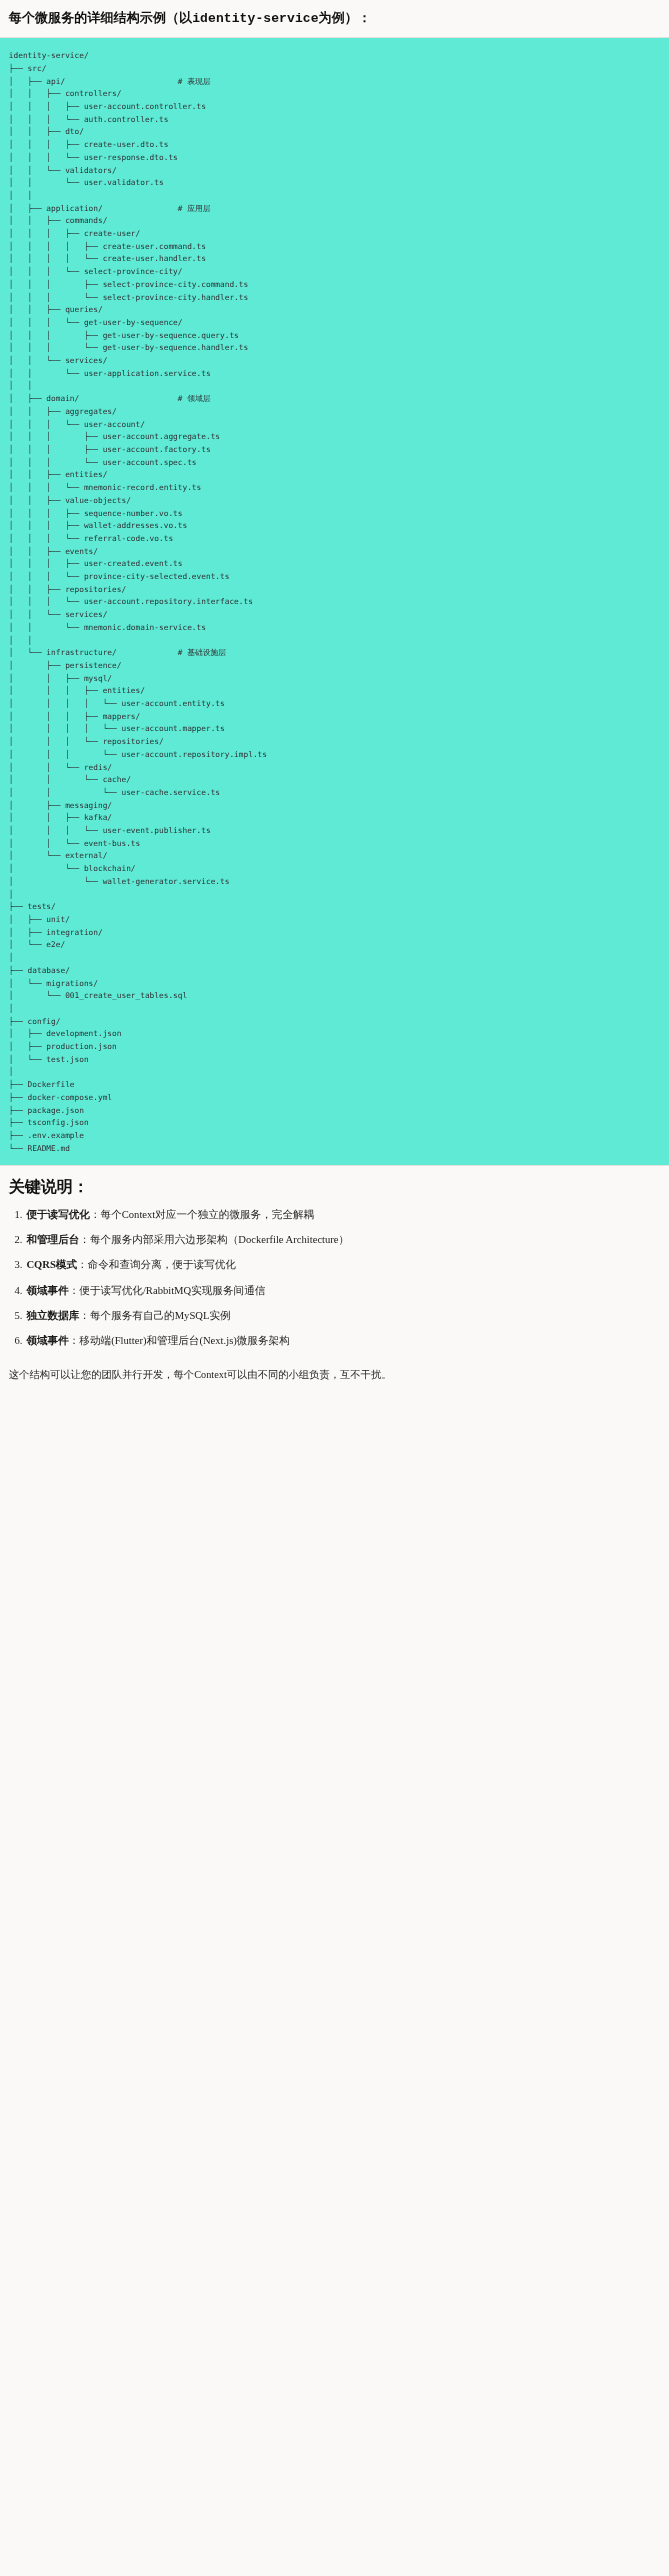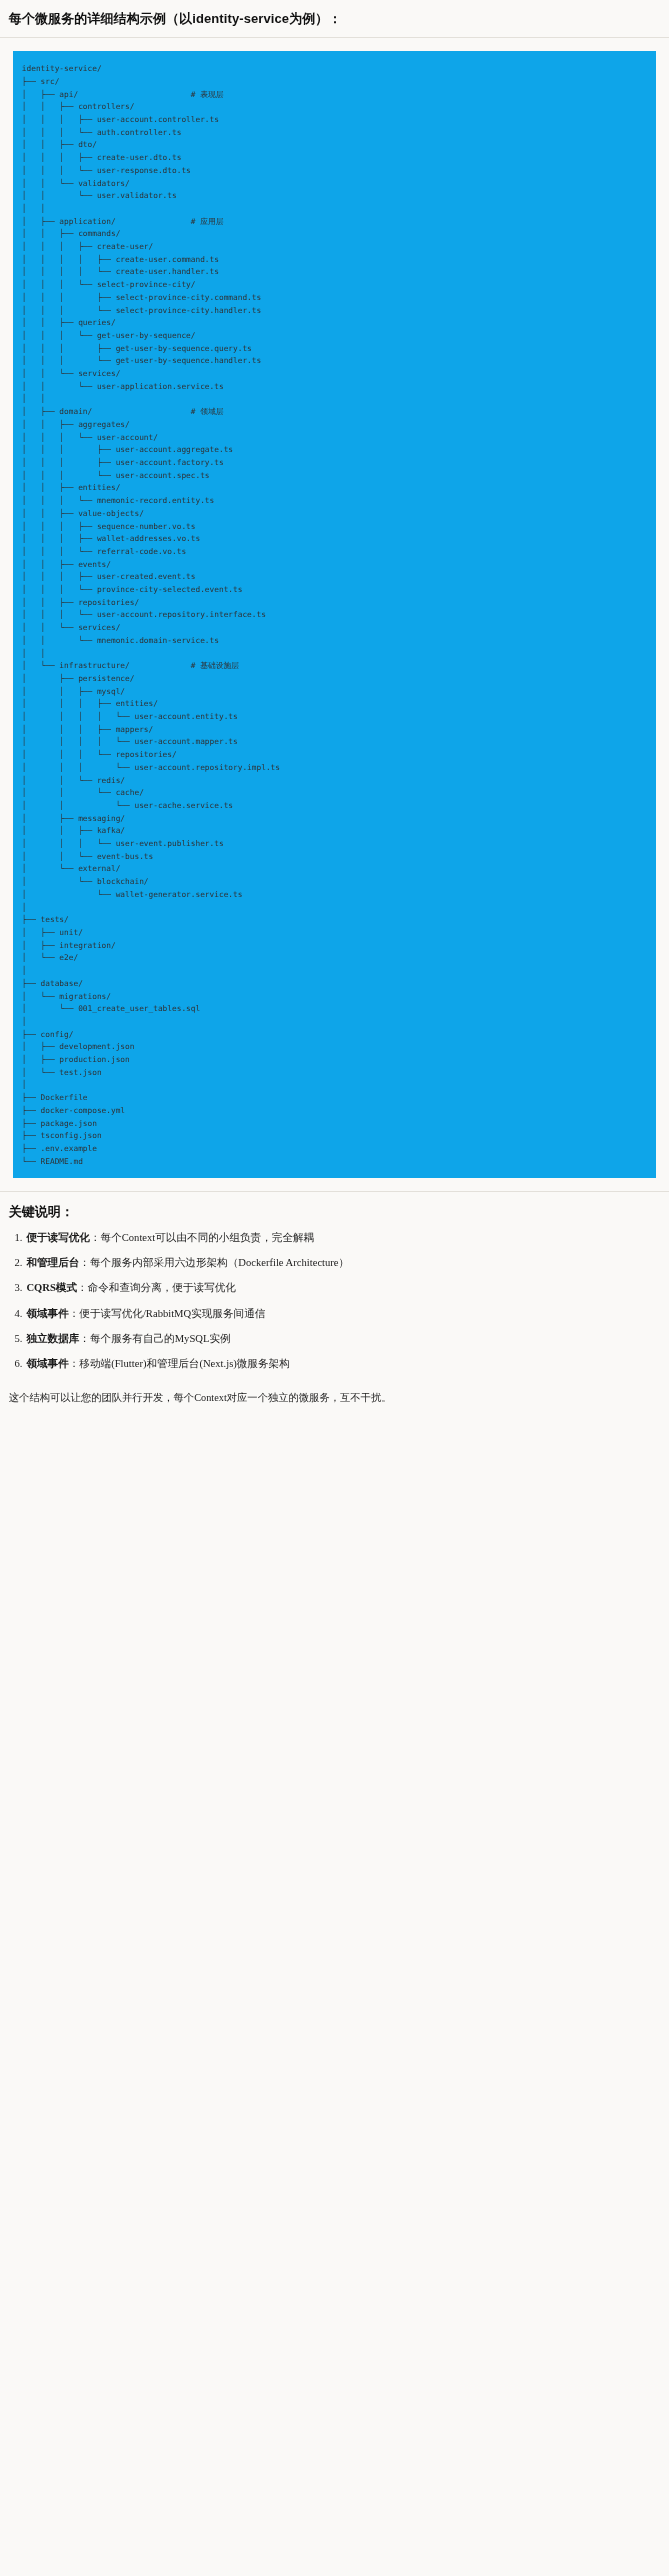--- a/index.html
+++ b/index.html
@@ -13,59 +13,59 @@
     color: #1c1c1c;
     -webkit-font-smoothing: antialiased;
   }
   .page {
     width: 669px;
     box-sizing: border-box;
     background: #faf9f7;
     padding: 0;
   }
   .doc-title {
-    font-family: Liberation Sans, sans-serif;
+    font-family: Liberation Mono, monospace;
     font-weight: bold;
     font-size: 13px;
     line-height: 1.5;
     padding: 8.8px 8.8px 8.8px 8.8px;
     margin: 0;
     color: #111111;
     letter-spacing: 0.1px;
   }
   .rule {
     height: 0.6px;
     background: #e3e0da;
     border: 0;
     margin: 0;
     width: 100%;
   }
   .tree-block {
-    margin: 13px;
+    margin: 0;
     padding: 12.5px 8.8px 10px 8.8px;
-    background: #0ea5e9;
+    background: #5eead4;
   }
   pre.tree {
     margin: 0;
     padding: 0;
     font-family: "DejaVu Sans Mono", "Liberation Mono", monospace;
     font-size: 7.8px;
     line-height: 12.7px;
     color: #2f3236;
     white-space: pre;
     letter-spacing: 0px;
     tab-size: 4;
   }
   .keypoints {
     padding: 5px 8.8px 2.5px 8.8px;
   }
   .kp-title {
     font-family: Liberation Sans, sans-serif;
     font-weight: bold;
-    font-size: 13px;
+    font-size: 16px;
     margin: 6.3px 0 1.3px 0;
     color: #111111;
   }
   ol.kp-list {
     margin: 0;
     padding: 0 0 0 16.3px;
     font-size: 10.6px;
     line-height: 1.55;
   }
   ol.kp-list > li {
@@ -183,36 +183,36 @@
 ├── .env.example
 └── README.md</pre>
   </div>
 
   <hr class="rule">
 
   <div class="keypoints">
     <div class="kp-title">关键说明：</div>
     <ol class="kp-list">
       <li>
-        <span class="kp-term">便于读写优化</span><span>：</span><span>每个Context可以由不同的小组负责，完全解耦</span>
+        <span class="kp-term">便于读写优化</span><span>：</span><span>每个Context对应一个独立的微服务，完全解耦</span>
       </li>
       <li>
         <span class="kp-term">和管理后台</span><span>：</span><span>每个服务内部采用六边形架构（Dockerfile Architecture）</span>
       </li>
       <li>
         <span class="kp-term">CQRS模式</span><span>：</span><span>命令和查询分离，便于读写优化</span>
       </li>
       <li>
         <span class="kp-term">领域事件</span><span>：</span><span>便于读写优化/RabbitMQ实现服务间通信</span>
       </li>
       <li>
         <span class="kp-term">独立数据库</span><span>：</span><span>每个服务有自己的MySQL实例</span>
       </li>
       <li>
         <span class="kp-term">领域事件</span><span>：</span><span>移动端(Flutter)和管理后台(Next.js)微服务架构</span>
       </li>
     </ol>
   </div>
 
-  <div class="closing">这个结构可以让您的团队并行开发，每个Context对应一个独立的微服务，互不干扰。</div>
+  <div class="closing">这个结构可以让您的团队并行开发，每个Context可以由不同的小组负责，互不干扰。</div>
 
 </div>
 
 
 </body></html>

